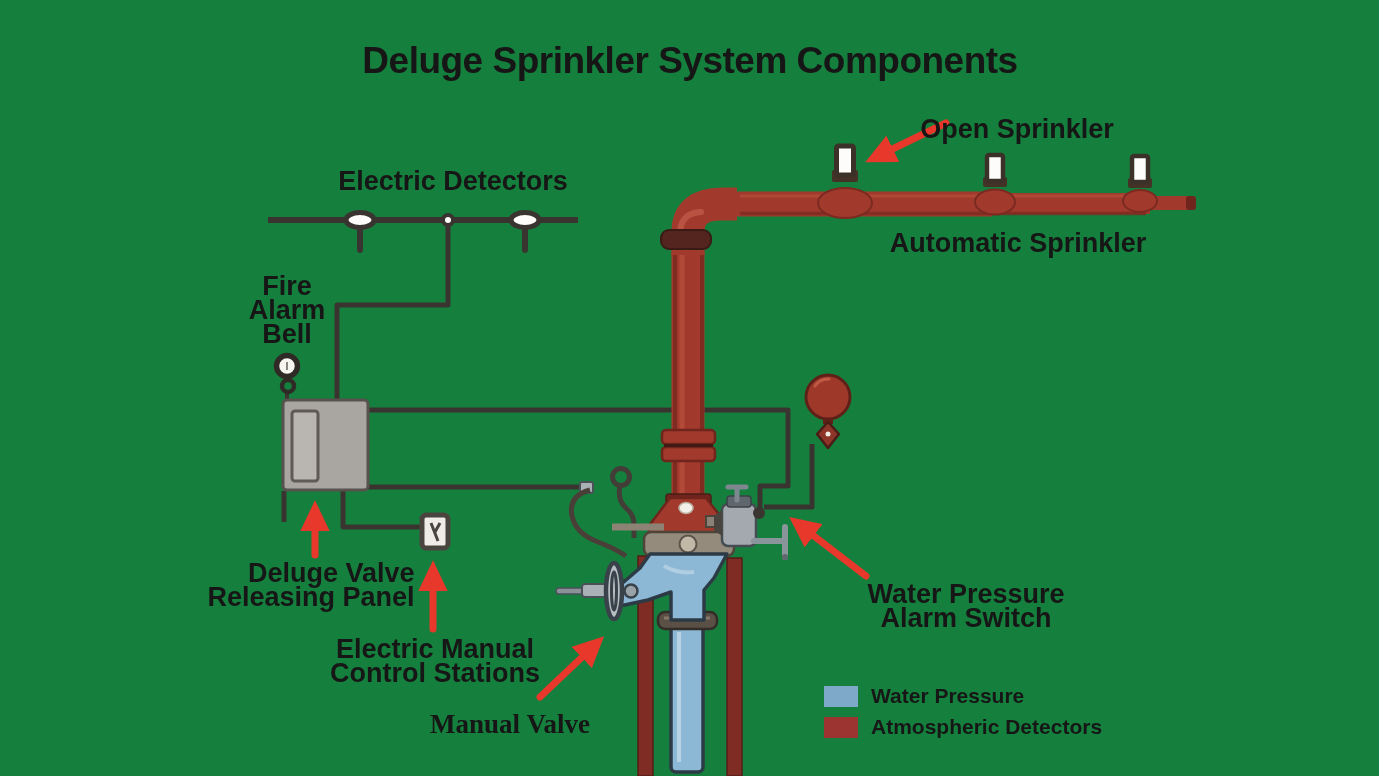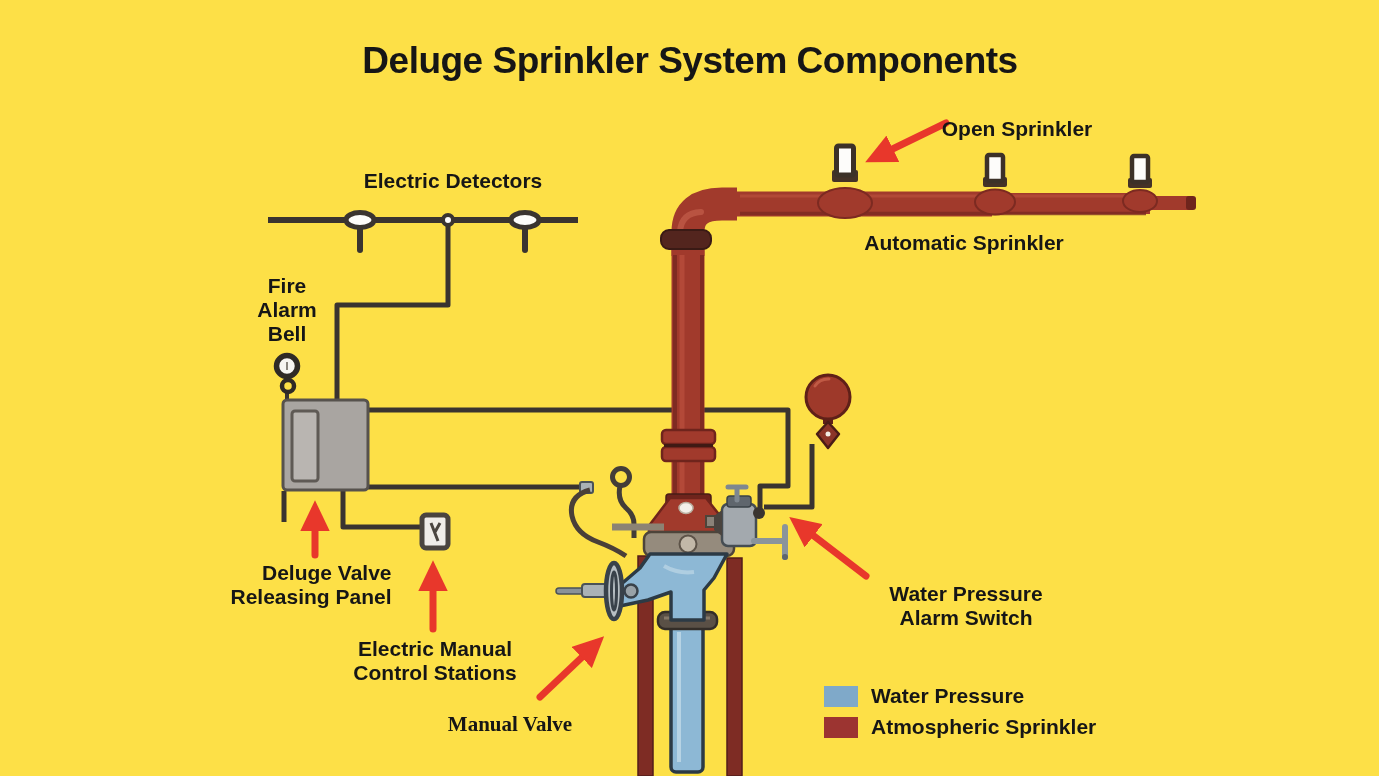--- a/index.html
+++ b/index.html
@@ -1,25 +1,25 @@
 <!DOCTYPE html>
 <html style="--pipe-red: #a13a2c; --pipe-dark: #6f241c; --pipe-deep: #7e2c24; --wire: #3a3430; --water-blue: #8db8d5; --arrow-red: #e8372b; --panel-gray: #a9a5a1; --gong-red: #9e392a;"><head>
 <meta charset="utf-8">
 <style>
   html,body{margin:0;padding:0;background:#ffffff;}
   #canvas{
-    position:relative;width:1379px;height:776px;background:#fde047;overflow:hidden;
+    position:relative;width:1379px;height:776px;background:#15803d;overflow:hidden;
     font-family:"Liberation Sans","DejaVu Sans",sans-serif;color:#1a1a1a;
   }
   .lbl{
     position:absolute;transform:translateX(-50%);text-align:center;
     font-weight:700;color:#161616;white-space:nowrap;
   }
   .lbl.big{font-size:37px;letter-spacing:-.5px;}
-  .lbl.std{font-size:21px;line-height:24px;}
+  .lbl.std{font-size:27px;line-height:24px;}
   #diagram{position:absolute;left:0;top:0;}
   #legend{
     position:absolute;left:824px;top:684px;display:flex;flex-direction:column;gap:7px;
   }
   .legend-row{display:flex;align-items:center;gap:13px;}
   .legend-swatch{width:34px;height:21px;flex:0 0 auto;}
   .legend-label{font-size:21px;font-weight:700;color:#161616;white-space:nowrap;}
 </style>
 </head>
 <body>
@@ -178,21 +178,21 @@
   <div class="lbl std" style="left:453px;top:169px;">Electric Detectors</div>
 
   <div class="lbl std" style="left:287px;top:274px;">
     <div>Fire</div>
     <div>Alarm</div>
     <div>Bell</div>
   </div>
 
   <div class="lbl std" style="left:1017px;top:117px;">Open Sprinkler</div>
 
-  <div class="lbl std" style="left:964px;top:231px;">Automatic Sprinkler</div>
+  <div class="lbl std" style="left:1018px;top:231px;">Automatic Sprinkler</div>
 
   <div class="lbl std" style="left:311px;top:561px;text-align:right;">
     <div>Deluge Valve</div>
     <div>Releasing Panel</div>
   </div>
 
   <div class="lbl std" style="left:435px;top:637px;">
     <div>Electric Manual</div>
     <div>Control Stations</div>
   </div>
@@ -204,17 +204,17 @@
     <div>Alarm Switch</div>
   </div>
 
   <div id="legend">
     <div class="legend-row">
       <div class="legend-swatch" style="background-color: rgb(127, 169, 201);"></div>
       <div class="legend-label">Water Pressure</div>
     </div>
     <div class="legend-row">
       <div class="legend-swatch" style="background-color: rgb(156, 52, 49);"></div>
-      <div class="legend-label">Atmospheric Sprinkler</div>
+      <div class="legend-label">Atmospheric Detectors</div>
     </div>
   </div>
 
 </div>
 
 </body></html>

